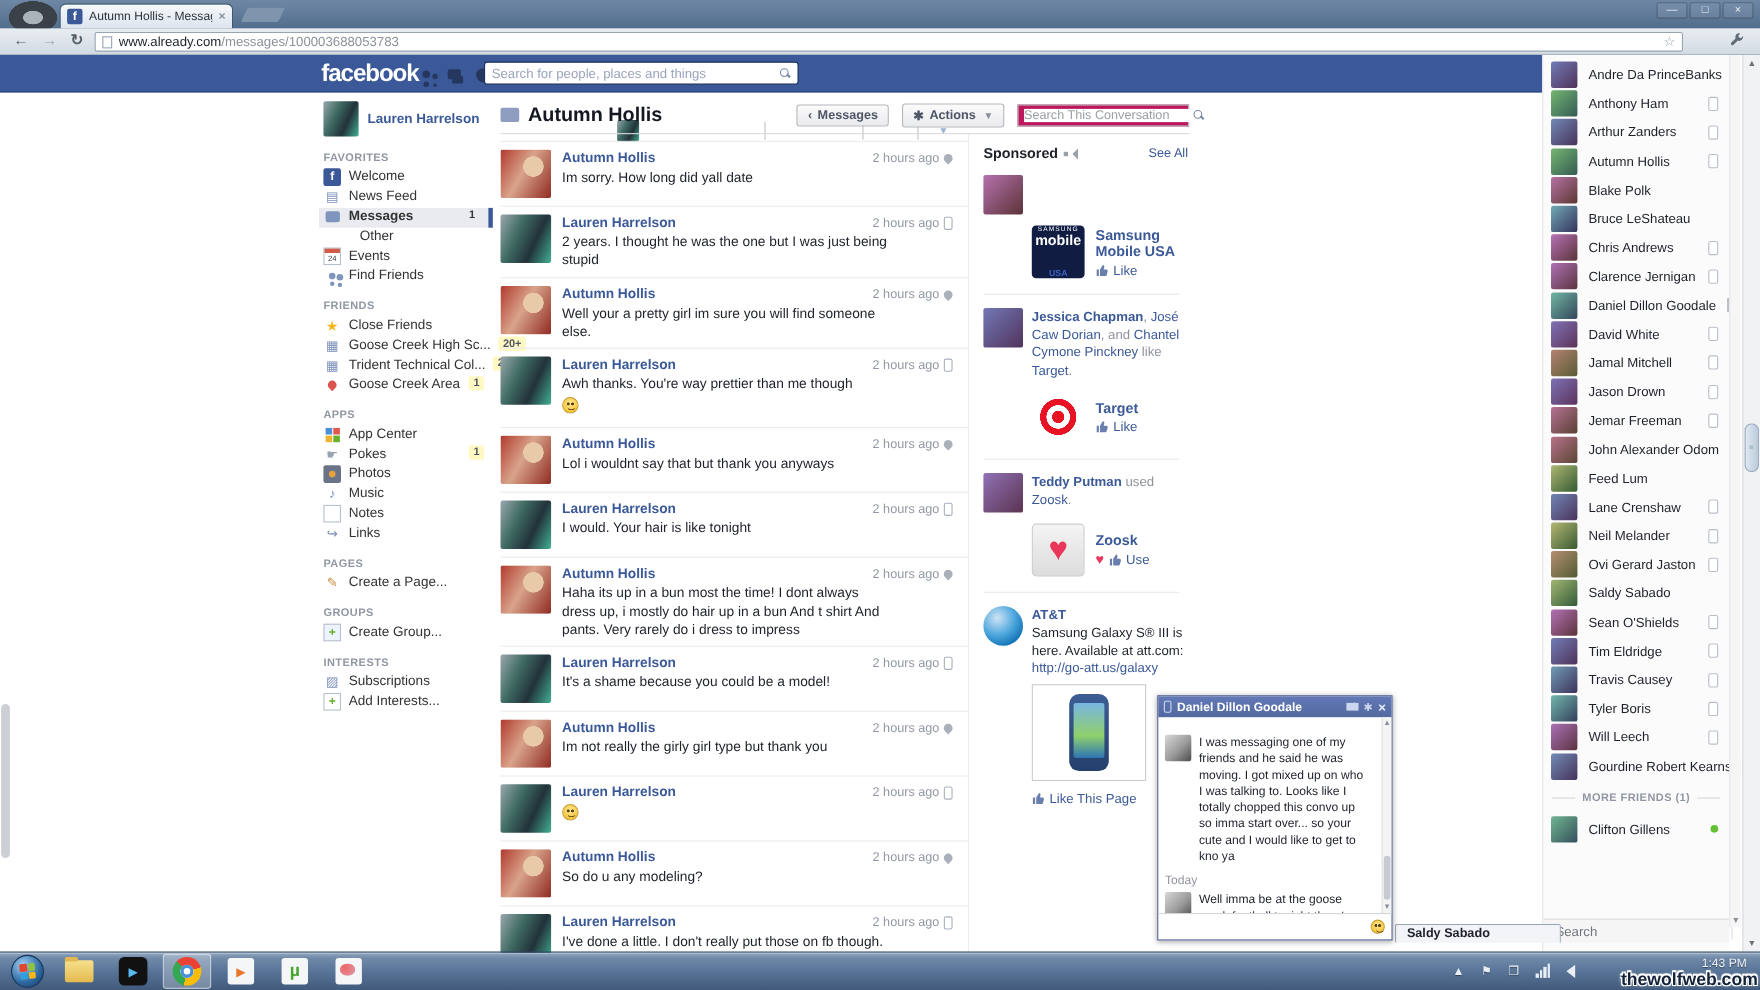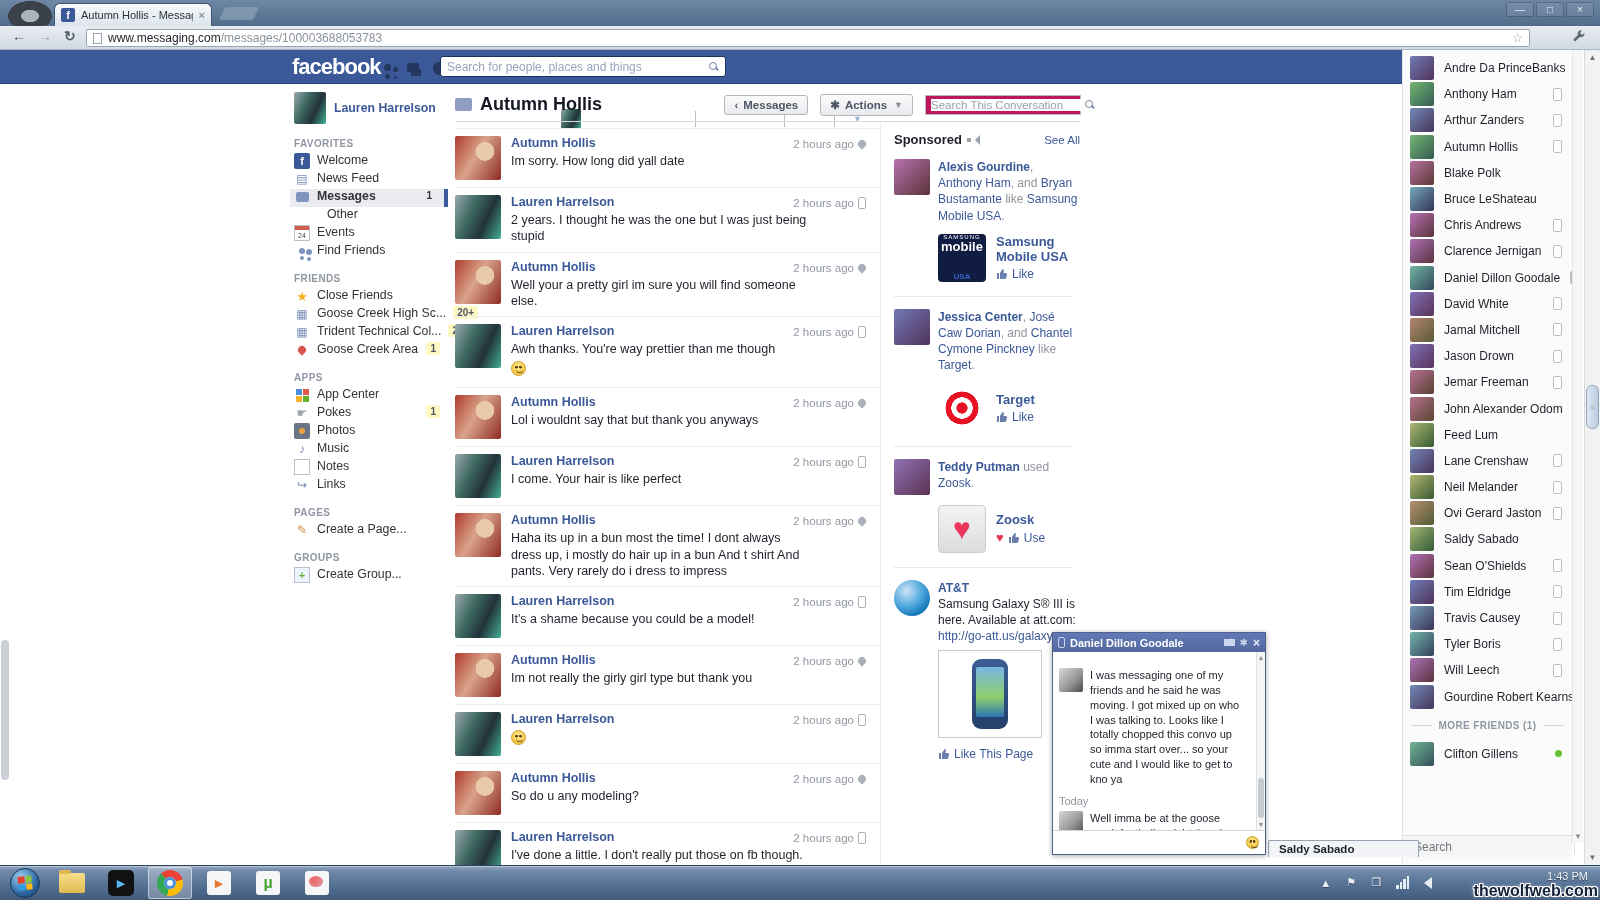--- a/index.html
+++ b/index.html
@@ -311,21 +311,21 @@
       <span>□</span>
       <span>×</span>
     </div>
   </div>
   <div class="toolbar"></div>
   <span class="nav-glyph" style="left:12px">←</span>
   <span class="nav-glyph" style="left:38px; color:#9aa5b0">→</span>
   <span class="nav-glyph" style="left:64px">↻</span>
   <div class="omnibox">
     <span class="page-ico"></span>
-    <span class="url"><span>www.messaging.com</span><span class="path">/messages/100003688053783</span></span>
+    <span class="url"><span>www.already.com</span><span class="path">/messages/100003688053783</span></span>
     <span class="star-ico">☆</span>
   </div>
   <span class="wrench-btn">
     <svg width="14" height="14" viewBox="0 0 14 14">
         <path d="M12.3 3.6a3.4 3.4 0 0 1-4.5 4.3L4 11.7a1.4 1.4 0 0 1-2-2l3.8-3.8a3.4 3.4 0 0 1 4.3-4.5L8.3 3.2l.6 1.9 1.9.6z" fill="#5f6b76"></path>
       </svg>
   </span>
 
   <div class="fbheader">
     <div class="fb-logo">facebook</div>
@@ -488,20 +488,37 @@
           <div>
 
               <div class="snav-item">
                 <span class="sico ico-create-group"></span>
                 <span class="snav-label">Create Group...</span>
 
               </div>
             </div>
         </div>
 
+        <div class="snav-sec">
+          <div class="sec-label">INTERESTS</div>
+          <div>
+
+              <div class="snav-item">
+                <span class="sico ico-subscriptions"></span>
+                <span class="snav-label">Subscriptions</span>
+
+              </div>
+
+              <div class="snav-item">
+                <span class="sico ico-add-interests"></span>
+                <span class="snav-label">Add Interests...</span>
+
+              </div>
+            </div>
+        </div>
       </div>
   </div>
 
   <div class="main">
     <div class="main-header">
       <span class="conv-ico"></span>
       <span class="conv-title">Autumn Hollis</span>
       <div class="hdr-btns">
         <button class="gbtn">
             <span>‹</span>
@@ -583,21 +600,21 @@
             <div class="m-time">
               <span>2 hours ago</span>
               <span class="ti-location"></span>
             </div>
           </div>
 
           <div class="msg-row">
             <span class="pav av-lauren"></span>
             <div>
               <div class="m-author">Lauren Harrelson</div>
-              <div class="m-text">I come. Your hair is like perfect</div>
+              <div class="m-text">I would. Your hair is like tonight</div>
 
             </div>
             <div class="m-time">
               <span>2 hours ago</span>
               <span class="ti-mobile"></span>
             </div>
           </div>
 
           <div class="msg-row">
             <span class="pav av-autumn"></span>
@@ -681,21 +698,20 @@
         <div class="sp-head">
           <span class="sp-title">Sponsored</span>
           <span class="spk"></span>
           <span class="see-all">See All</span>
         </div>
         <div>
 
             <div class="ad">
               <div class="ad-social">
                 <span class="pav" style="background: linear-gradient(135deg, rgb(182, 114, 176), rgb(91, 51, 55));"></span>
-                <span><span class="seg-link seg-bold">Alexis Gourdine</span><span>, </span><span class="seg-link">Anthony Ham</span><span>, and </span><span class="seg-link">Bryan Bustamante</span><span> like </span><span class="seg-link">Samsung Mobile USA</span><span>.</span></span>
               </div>
               <div class="ad-brand">
                 <span class="ad-logo logo-samsung-mobile">
                   <span class="l0">SAMSUNG</span>
                   <span class="l1">mobile</span>
                   <span class="l2">USA</span>
                 </span>
                 <span>
                   <div class="ad-name">Samsung Mobile USA</div>
                   <div class="ad-action">
@@ -706,21 +722,21 @@
                     <span>Like</span>
                   </div>
                 </span>
               </div>
               <div class="ad-divider"></div>
             </div>
 
             <div class="ad">
               <div class="ad-social">
                 <span class="pav" style="background: linear-gradient(135deg, rgb(114, 120, 182), rgb(81, 51, 91));"></span>
-                <span><span class="seg-link seg-bold">Jessica Center</span><span>, </span><span class="seg-link">José Caw Dorian</span><span>, and </span><span class="seg-link">Chantel Cymone Pinckney</span><span> like </span><span class="seg-link">Target</span><span>.</span></span>
+                <span><span class="seg-link seg-bold">Jessica Chapman</span><span>, </span><span class="seg-link">José Caw Dorian</span><span>, and </span><span class="seg-link">Chantel Cymone Pinckney</span><span> like </span><span class="seg-link">Target</span><span>.</span></span>
               </div>
               <div class="ad-brand">
                 <span class="ad-logo logo-target">
                   <span class="l0"></span>
                   <span class="l1"></span>
                   <span class="l2"></span>
                 </span>
                 <span>
                   <div class="ad-name">Target</div>
                   <div class="ad-action">

